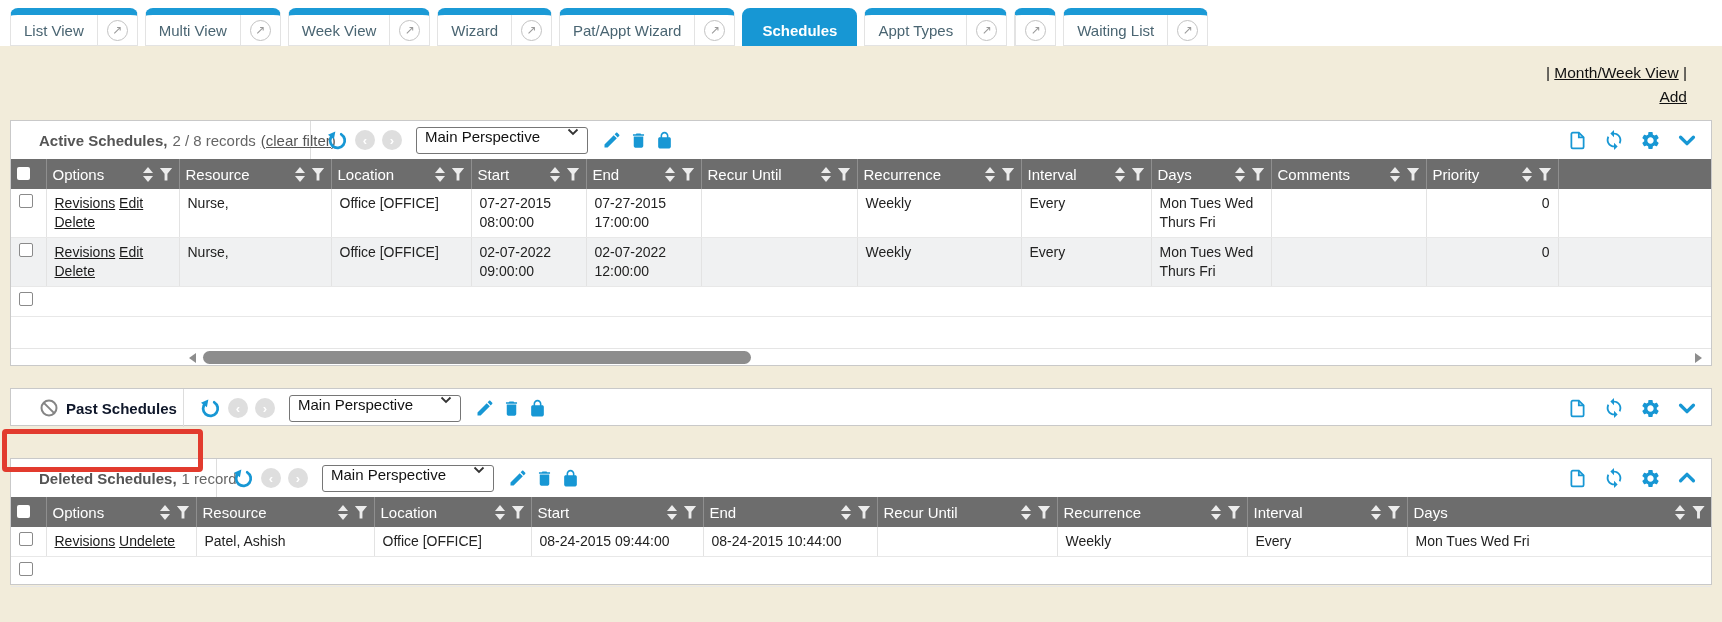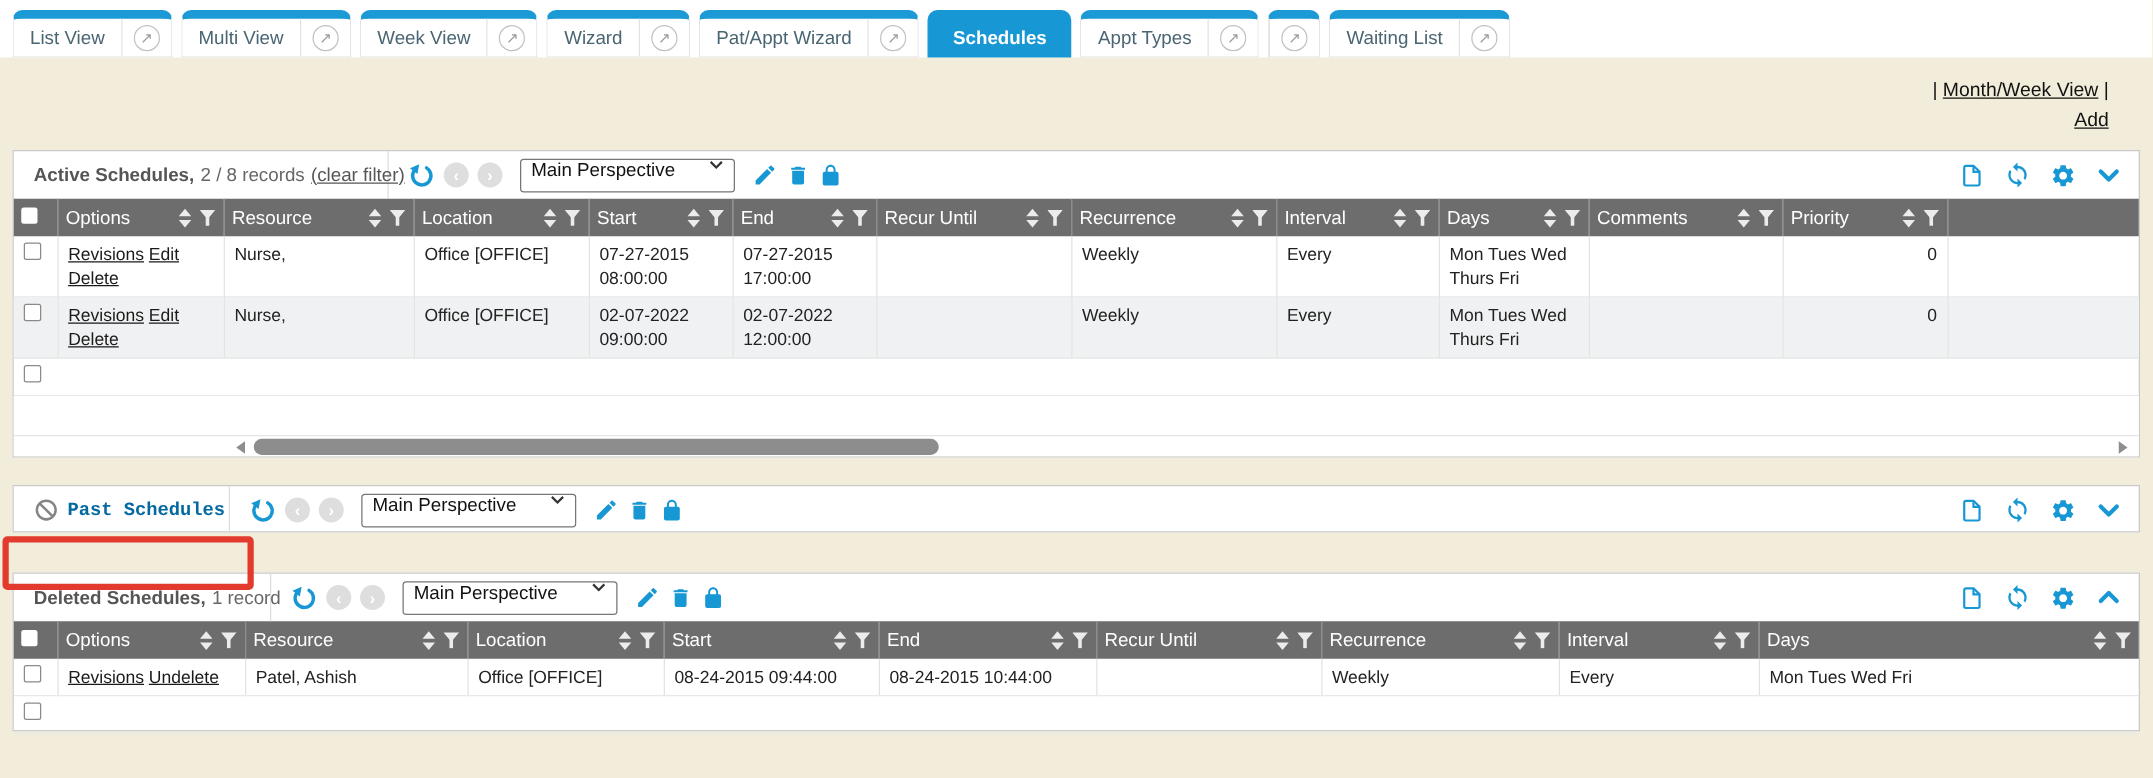--- a/index.html
+++ b/index.html
@@ -21,27 +21,27 @@
   .tab.active .lbl { padding:0 19px; }
   
   .toplinks { position:absolute; top:61px; right:35px; text-align:right; font-size:15.5px; color:#111; line-height:24px; }
   .ulink { text-decoration:underline; color:#111; cursor:pointer; }
   
   .panel { position:absolute; left:10px; width:1702px; background:#fff; border:1px solid #c9c9c9; }
   #panel-active  { top:120px; height:246px; display:flex; flex-direction:column; }
   #panel-past    { top:388px; height:38px; }
   #panel-deleted { top:458px; height:127px; }
   .phead { height:38px; min-height:38px; display:flex; align-items:center; }
-  .ptitle { height:100%; display:flex; align-items:center; padding-left:16px; border-right:1px solid #ddd;
+  .ptitle { height:100%; display:flex; align-items:center; padding-left:28px; border-right:1px solid #ddd;
             font-size:15px; color:#555; white-space:nowrap; }
   .ptitle .t-bold { font-weight:bold; }
   .ptitle .t-rec { margin-left:5px; font-weight:normal; color:#666; }
   .ptitle .t-clear { margin-left:5px; text-decoration:underline; color:#555; cursor:pointer; }
   #panel-active  .ptitle { width:300px; }
-  #panel-past    .ptitle { width:173px; color:#0369a1; font-weight:bold; gap:7px;font-family:Liberation Mono, monospace; }
+  #panel-past    .ptitle { width:173px; color:#0f172a; font-weight:bold; gap:7px; }
   #panel-deleted .ptitle { width:206px; }
   .ptools { display:flex; align-items:center; gap:7px; padding-left:15px; }
   .iconbtn { display:flex; align-items:center; justify-content:center; cursor:pointer; }
   .circle-btn { width:20px; height:20px; border-radius:50%; background:#dedede; color:#fff;
                 display:flex; align-items:center; justify-content:center; font-size:13px; font-weight:bold; cursor:pointer; }
   .pselect { width:172px; height:27px; border:1px solid #767676; border-radius:3px; background:#fff;
              display:flex; align-items:flex-start; justify-content:space-between; padding:0 8px;
              font-size:15px; color:#111; margin:0 7px; cursor:pointer; }
   .pright { margin-left:auto; display:flex; align-items:center; gap:15px; padding-right:13px; }
   

